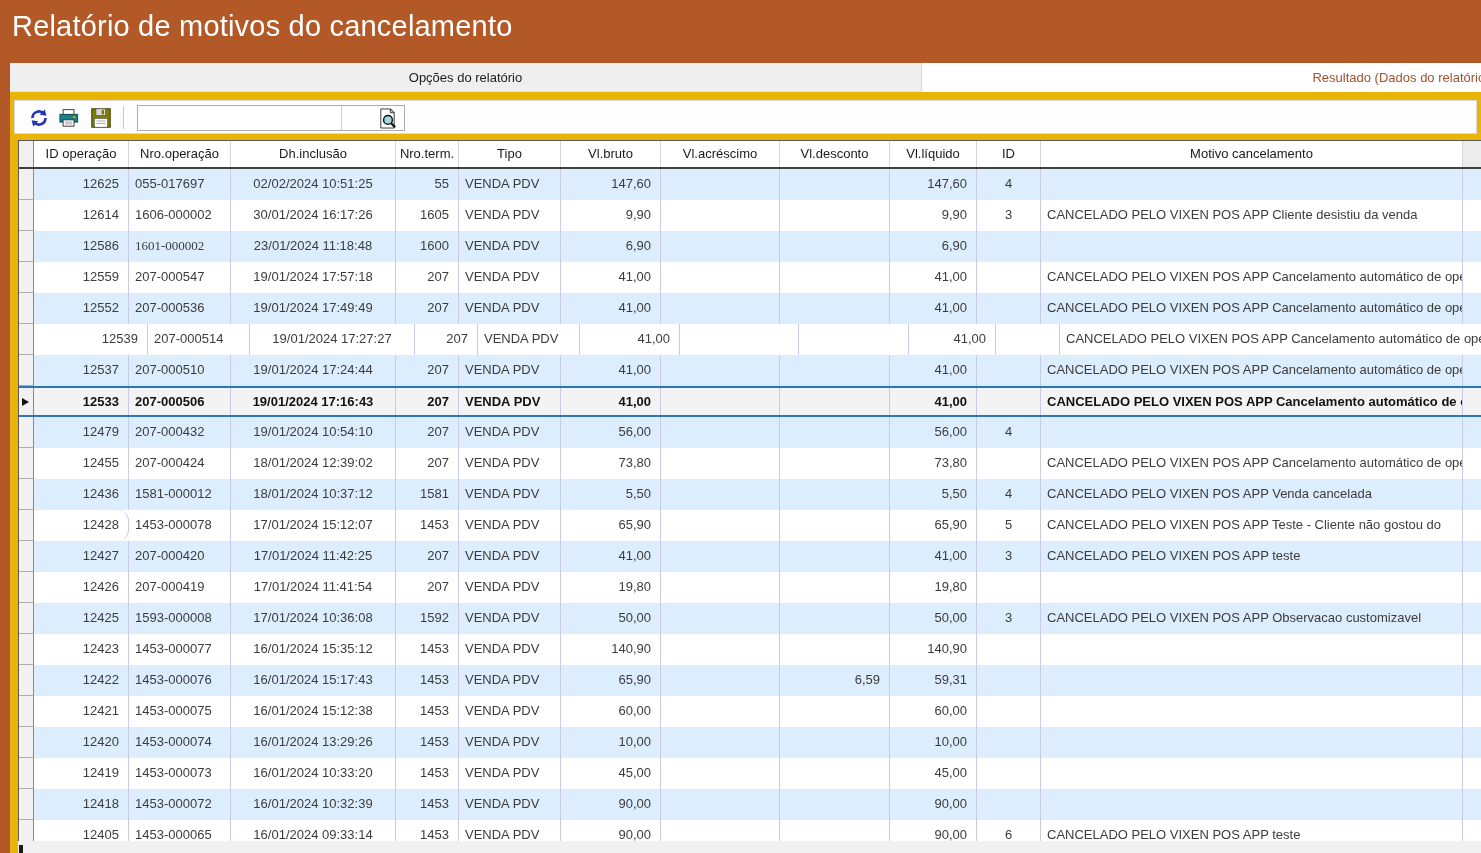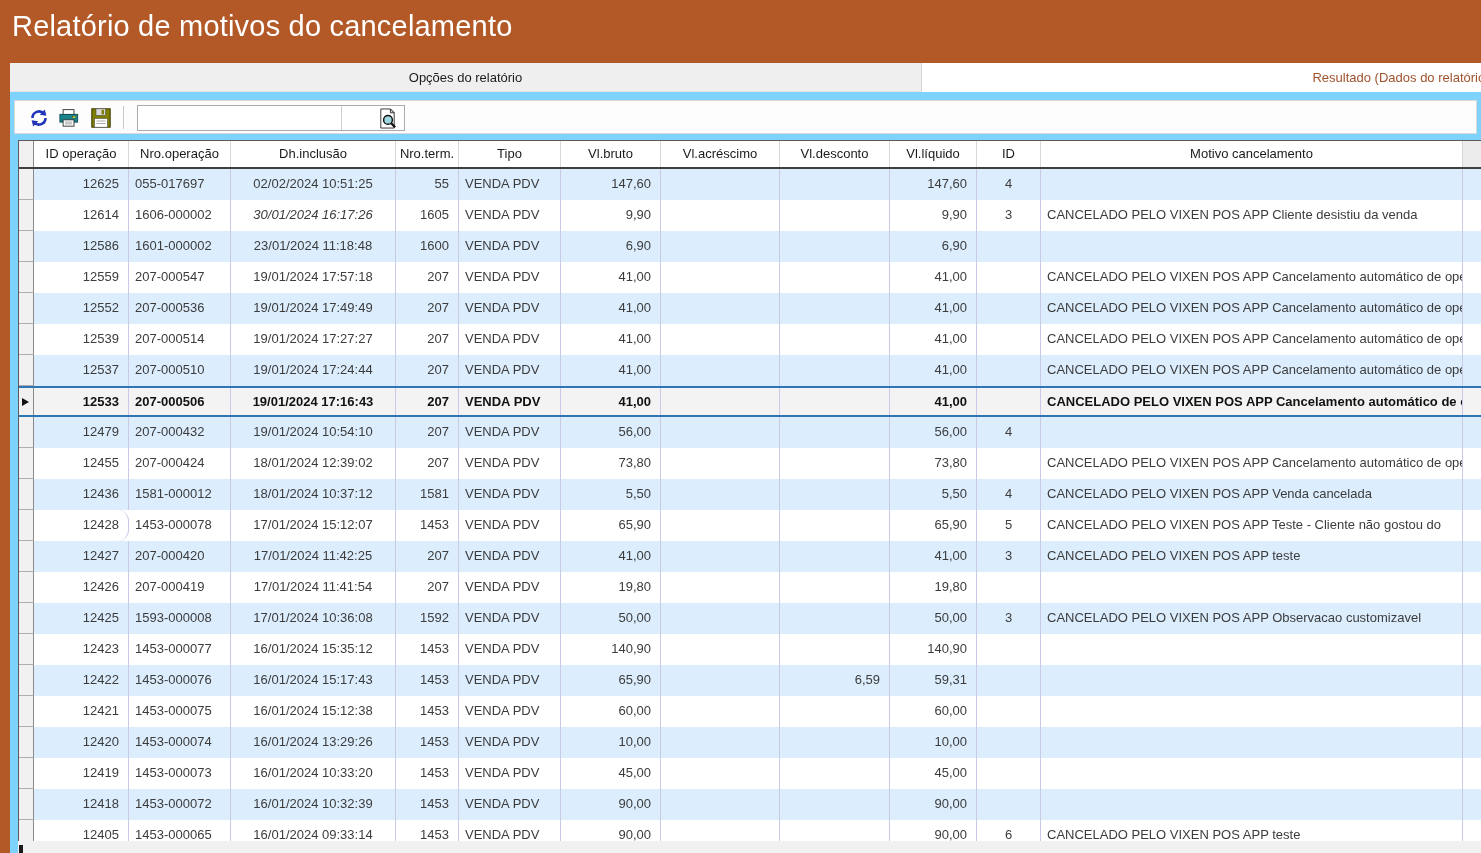--- a/index.html
+++ b/index.html
@@ -9,21 +9,21 @@
     background: #B25927;
     font-family: "Liberation Sans", sans-serif;
     overflow: hidden;
   }
   .titlebar { position:absolute; left:0; top:0; width:1481px; height:63px; background:#B25927; }
   .title {
     position:absolute; left:12px; top:10px;
     color:#ffffff; font-size:29px; font-weight:300; letter-spacing:0.2px;
     white-space:nowrap;
   }
-  .page { position:absolute; left:10px; top:63px; width:1471px; height:790px; background:#7dd3fc; }
+  .page { position:absolute; left:10px; top:63px; width:1471px; height:790px; background:#eab308; }
 
   
   .tab { position:absolute; top:0; height:29px; font-size:13px; text-align:center; line-height:29px; white-space:nowrap; overflow:hidden; }
   .tab-options { left:0; width:912px; background:#EFEFEF; color:#1c1c1c;
                  border-right:1px solid #D6D6D6; border-bottom:1px solid #E3E3E3; }
   .tab-result { left:912px; width:958px; background:#ffffff; color:#A0522D; }
 
   
   .toolbar { position:absolute; left:4px; top:37px; width:1463px; height:34px;
              background:#FDFDFD; border:1px solid #D9D9D9; }
@@ -156,35 +156,35 @@
           <div class="cell a-r" style="width: 110px;"></div>
           <div class="cell a-r" style="width: 87px;">147,60</div>
           <div class="cell a-c" style="width: 64px;">4</div>
           <div class="cell a-l" style="width: 422px;"></div>
           <div class="cell fill" style="width: 19px;"></div>
         </div>
         <div class="grow">
           <div class="icell"></div>
           <div class="cell a-r" style="width: 95px;">12614</div>
           <div class="cell a-l" style="width: 102px;">1606-000002</div>
-          <div class="cell a-c" style="width: 165px; font-style: italic;">30/01/2024 16:17:26</div>
+          <div class="cell a-c" style="width: 165px;">30/01/2024 16:17:26</div>
           <div class="cell a-r" style="width: 63px;">1605</div>
           <div class="cell a-l" style="width: 102px;">VENDA PDV</div>
           <div class="cell a-r" style="width: 100px;">9,90</div>
           <div class="cell a-r" style="width: 119px;"></div>
           <div class="cell a-r" style="width: 110px;"></div>
           <div class="cell a-r" style="width: 87px;">9,90</div>
           <div class="cell a-c" style="width: 64px;">3</div>
           <div class="cell a-l" style="width: 422px;">CANCELADO PELO VIXEN POS APP Cliente desistiu da venda</div>
           <div class="cell fill" style="width: 19px;"></div>
         </div>
         <div class="grow">
           <div class="icell"></div>
           <div class="cell a-r" style="width: 95px;">12586</div>
-          <div class="cell a-l" style="width: 102px;">1601-000002</div>
+          <div class="cell a-l" style="width: 102px; font-family: Liberation Serif, serif;">1601-000002</div>
           <div class="cell a-c" style="width: 165px;">23/01/2024 11:18:48</div>
           <div class="cell a-r" style="width: 63px;">1600</div>
           <div class="cell a-l" style="width: 102px;">VENDA PDV</div>
           <div class="cell a-r" style="width: 100px;">6,90</div>
           <div class="cell a-r" style="width: 119px;"></div>
           <div class="cell a-r" style="width: 110px;"></div>
           <div class="cell a-r" style="width: 87px;">6,90</div>
           <div class="cell a-c" style="width: 64px;"></div>
           <div class="cell a-l" style="width: 422px;"></div>
           <div class="cell fill" style="width: 19px;"></div>
@@ -214,21 +214,21 @@
           <div class="cell a-r" style="width: 100px;">41,00</div>
           <div class="cell a-r" style="width: 119px;"></div>
           <div class="cell a-r" style="width: 110px;"></div>
           <div class="cell a-r" style="width: 87px;">41,00</div>
           <div class="cell a-c" style="width: 64px;"></div>
           <div class="cell a-l" style="width: 422px;">CANCELADO PELO VIXEN POS APP Cancelamento automático de operações pendentes</div>
           <div class="cell fill" style="width: 19px;"></div>
         </div>
         <div class="grow">
           <div class="icell"></div>
-          <div class="cell a-r" style="width: 95px; padding-left: 32px;">12539</div>
+          <div class="cell a-r" style="width: 114px; padding-left: 32px;">12539</div>
           <div class="cell a-l" style="width: 102px;">207-000514</div>
           <div class="cell a-c" style="width: 165px;">19/01/2024 17:27:27</div>
           <div class="cell a-r" style="width: 63px;">207</div>
           <div class="cell a-l" style="width: 102px;">VENDA PDV</div>
           <div class="cell a-r" style="width: 100px;">41,00</div>
           <div class="cell a-r" style="width: 119px;"></div>
           <div class="cell a-r" style="width: 110px;"></div>
           <div class="cell a-r" style="width: 87px;">41,00</div>
           <div class="cell a-c" style="width: 64px;"></div>
           <div class="cell a-l" style="width: 422px;">CANCELADO PELO VIXEN POS APP Cancelamento automático de operações pendentes</div>

